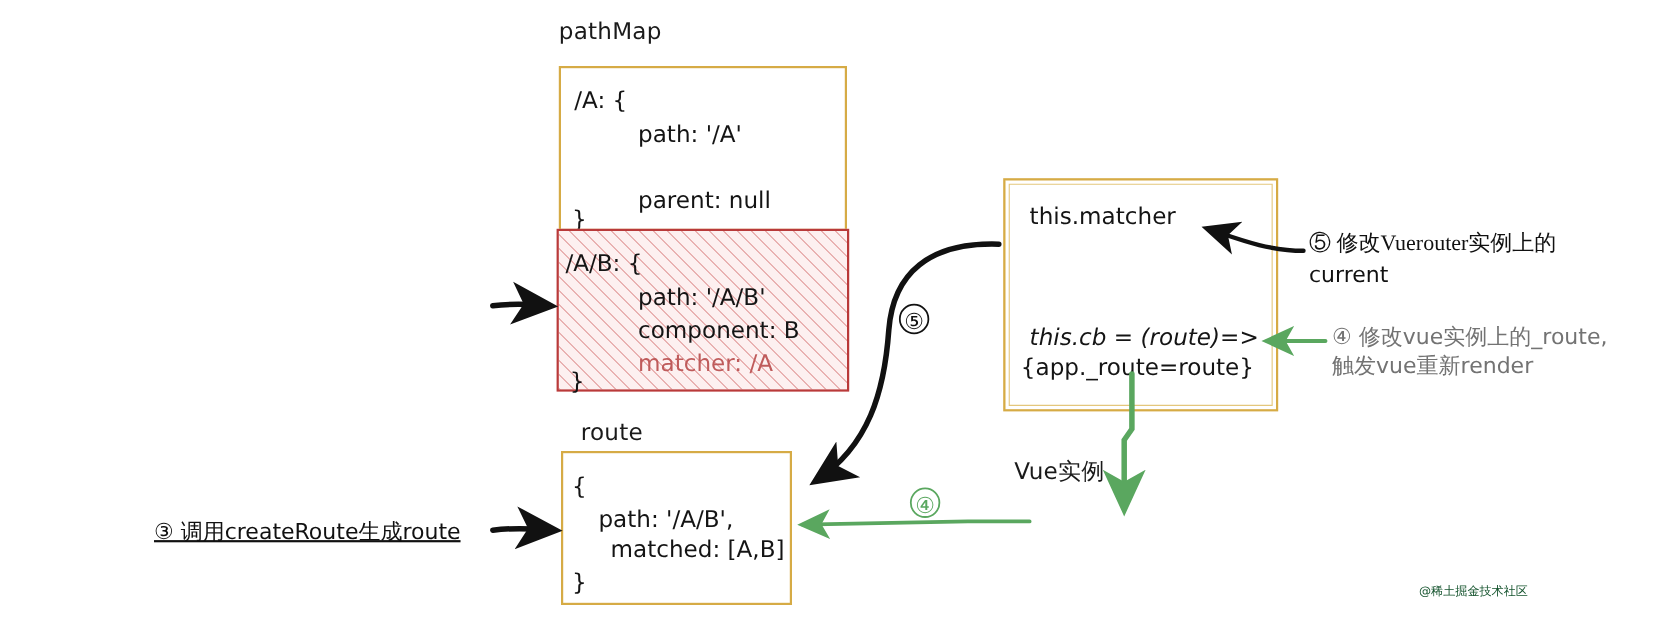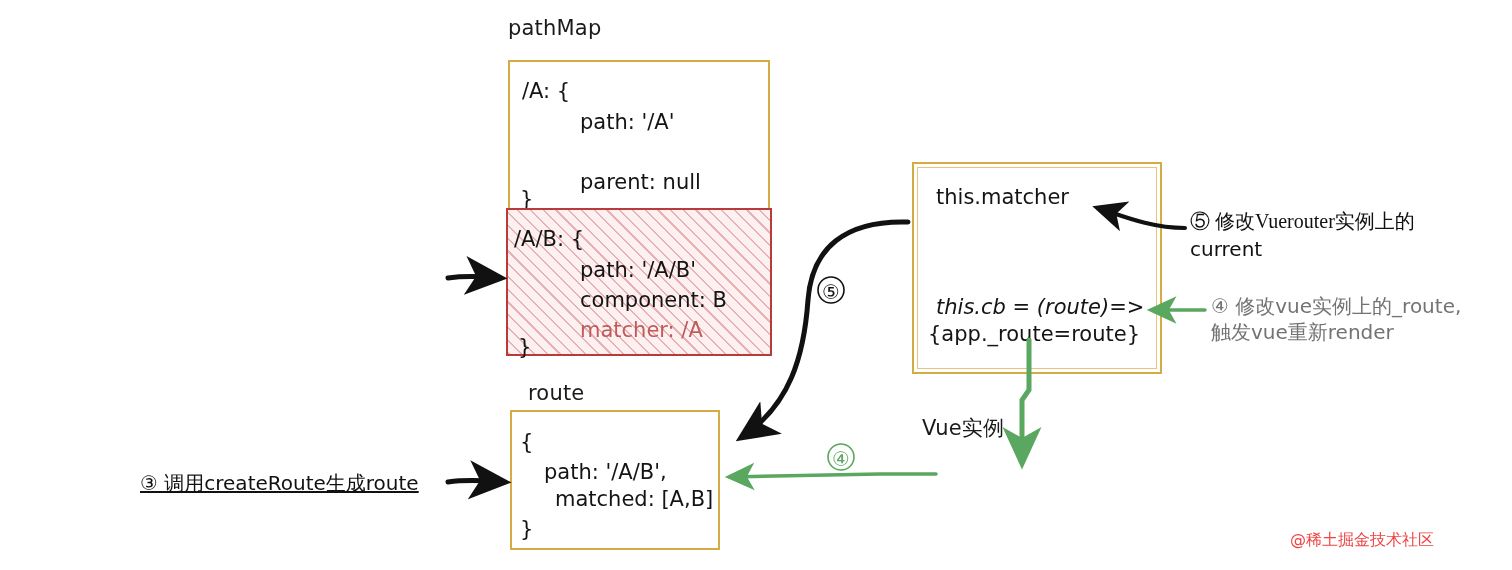--- a/index.html
+++ b/index.html
@@ -83,22 +83,22 @@
 
   
   .circ {
     font-size: 20px;
     color: #111111;
   }
   .circ.green { color: #5aa75f; }
 
   
   .watermark {
-    font-size: 16px;
-    color: #ef4444;
+    font-size: 11px;
+    color: #14532d;
     white-space: nowrap;
   }
 
   svg.overlay {
     position: absolute;
     left: 0; top: 0;
     width: 1512px;
     height: 570px;
     pointer-events: none;
   }

